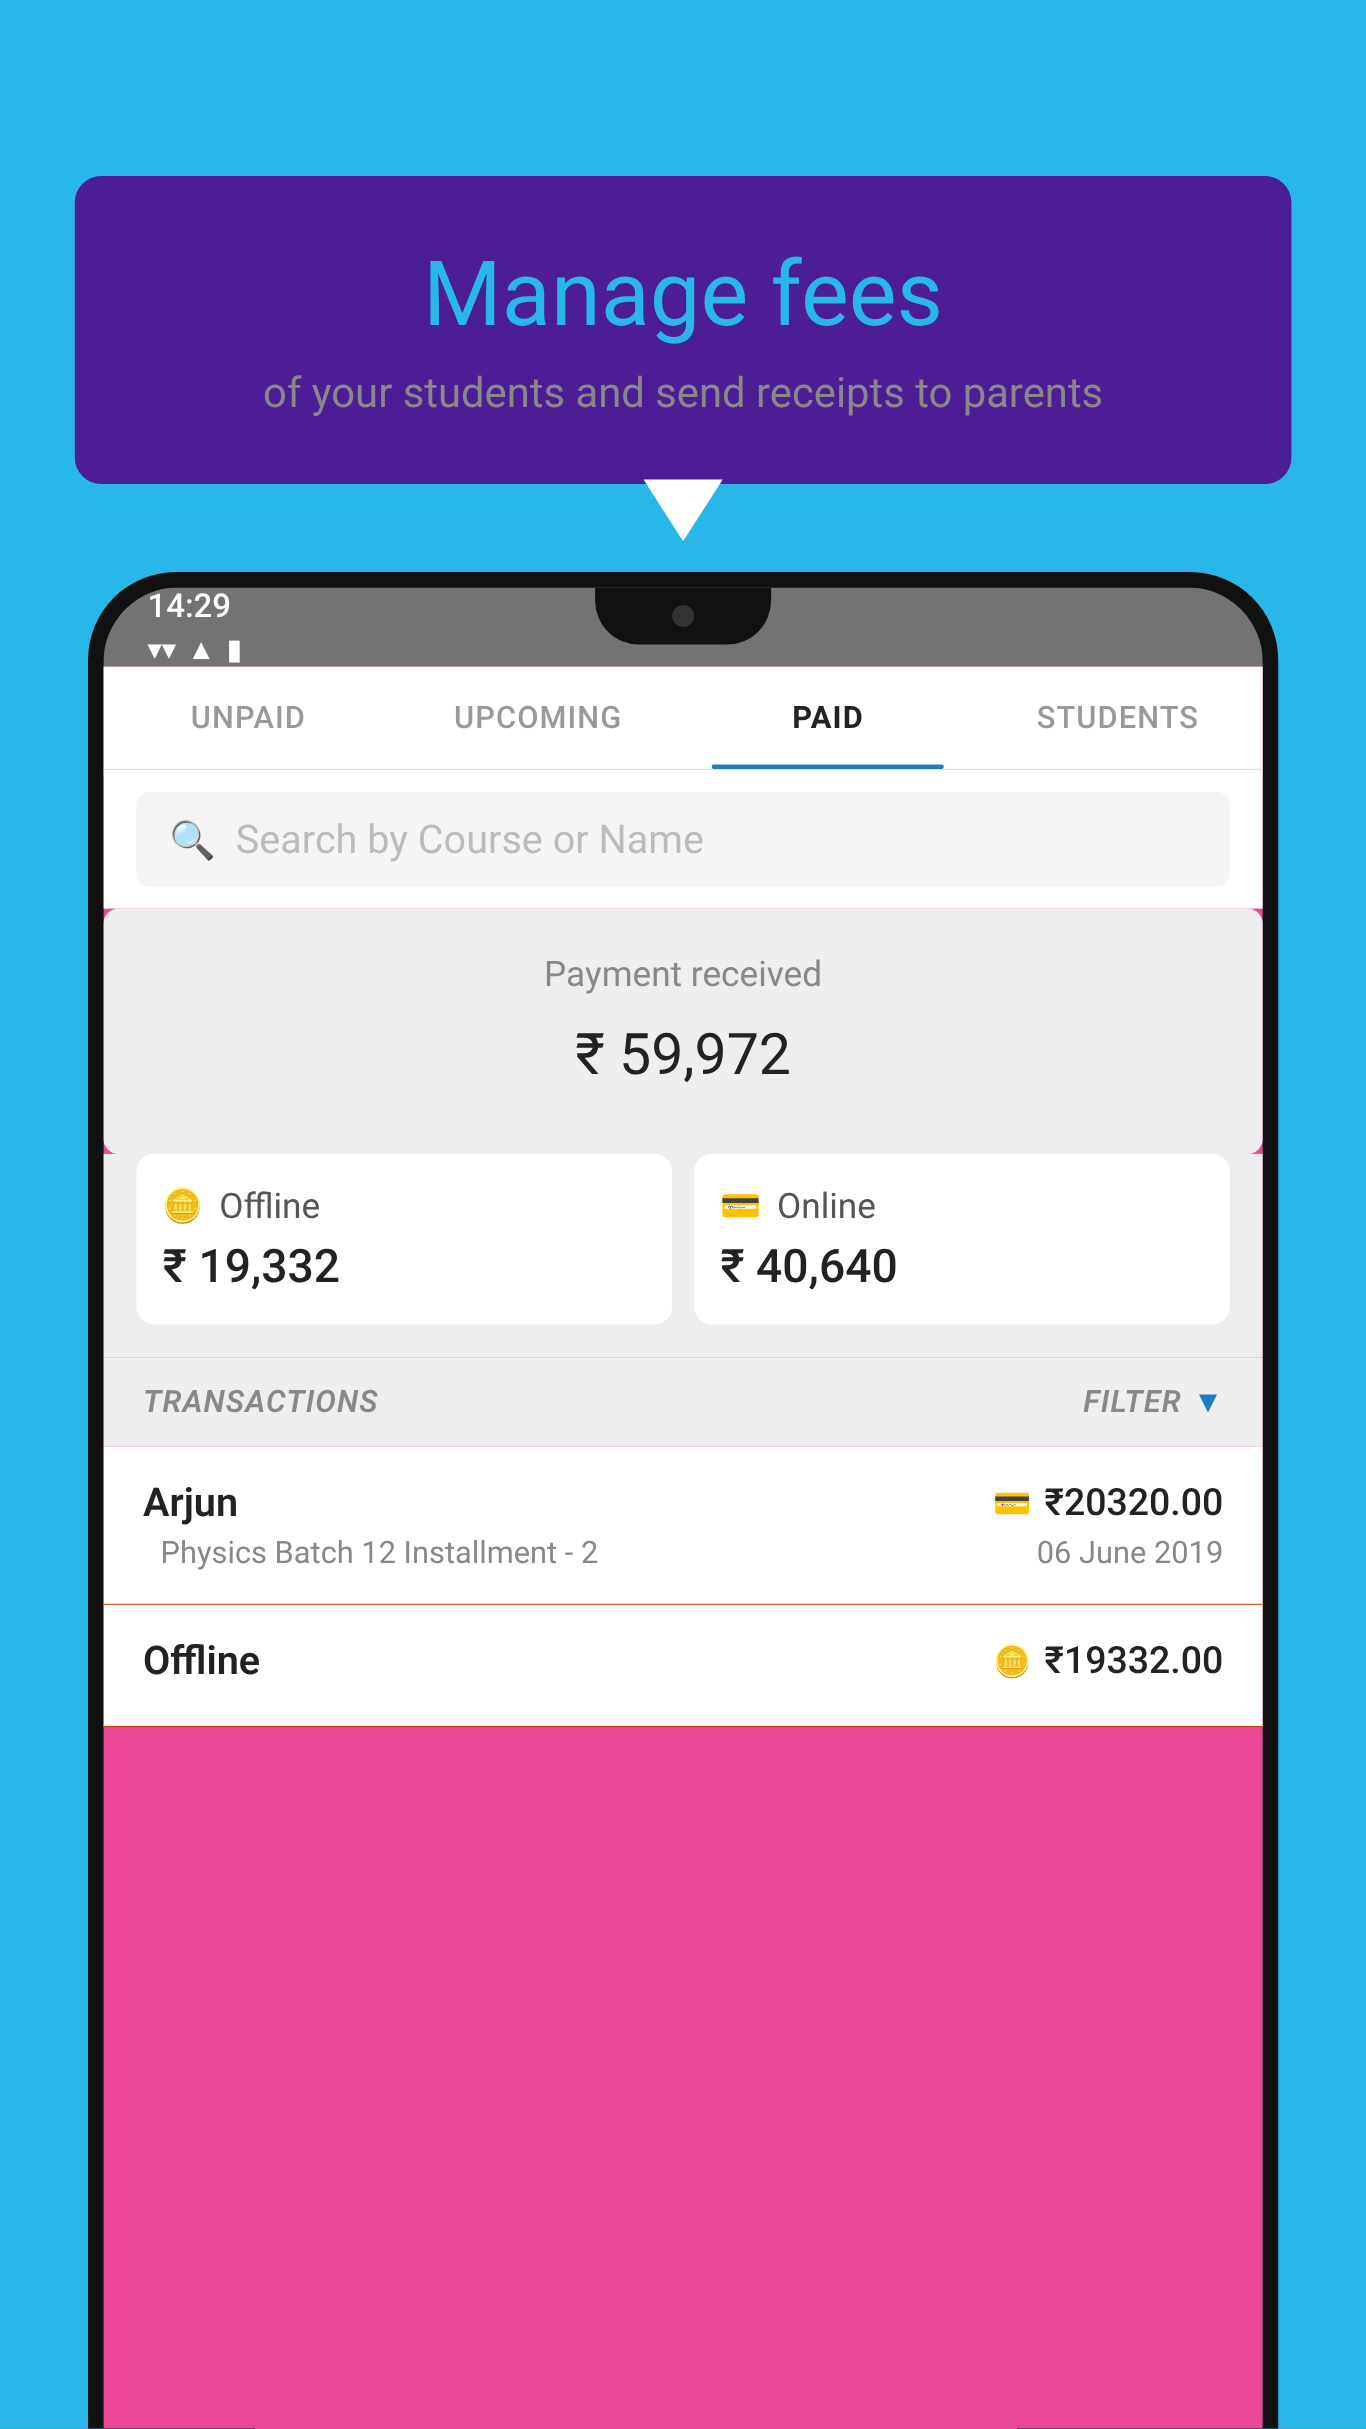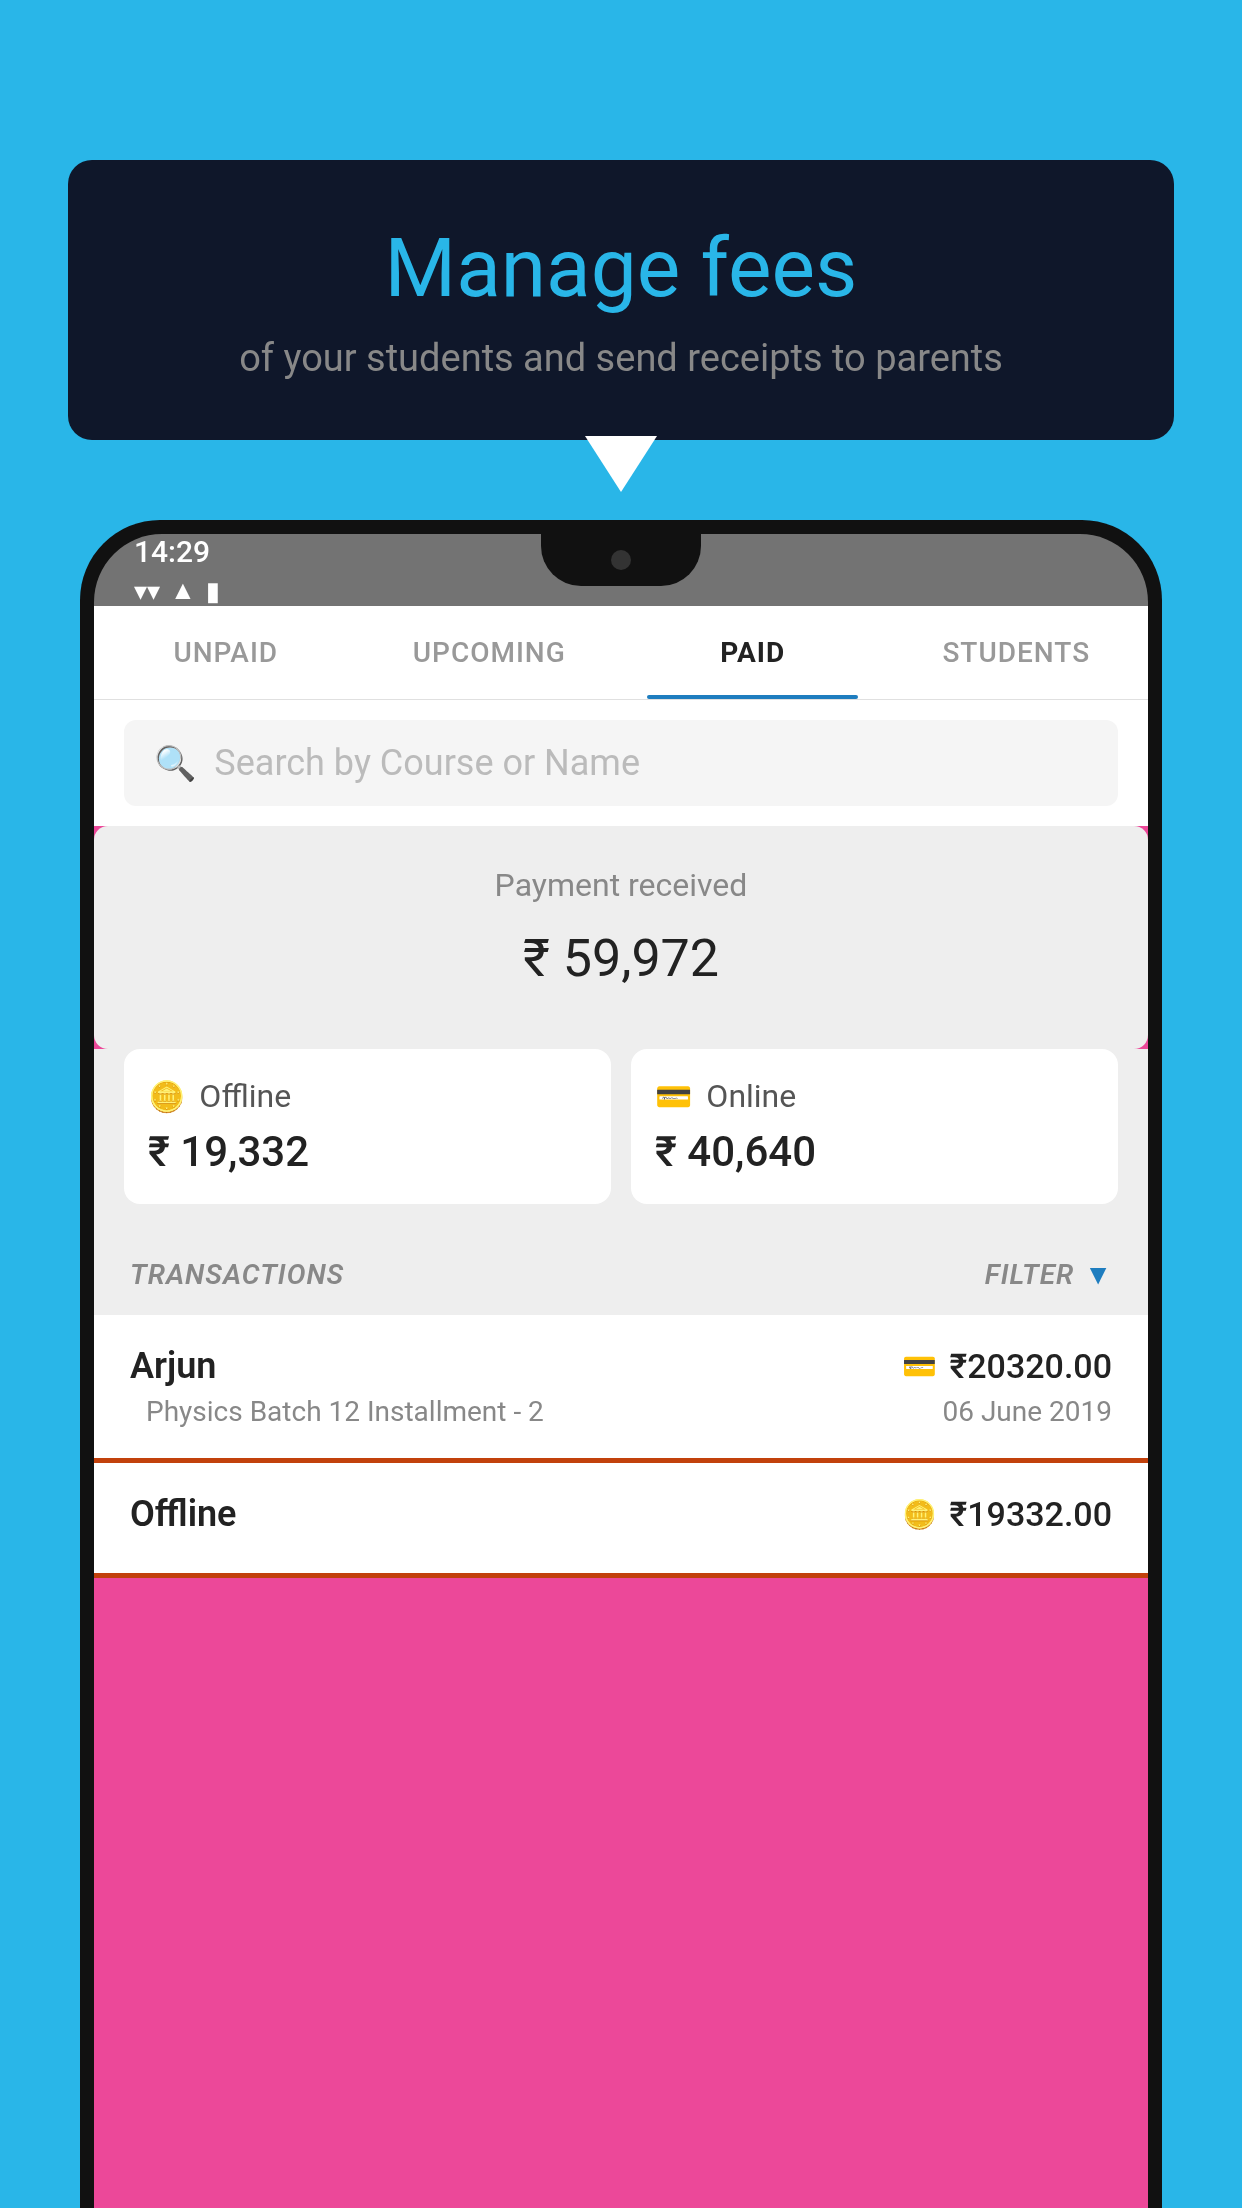--- a/index.html
+++ b/index.html
@@ -12,21 +12,21 @@
       overflow: hidden;
       position: relative;
     }
 
     
     .speech-bubble {
       position: absolute;
       top: 160px;
       left: 68px;
       right: 68px;
-      background: #0f172a;
+      background: #4c1d95;
       border-radius: 24px;
       padding: 60px 80px;
       text-align: center;
     }
     .speech-bubble::after {
       content: '';
       position: absolute;
       bottom: -52px;
       left: 50%;
       transform: translateX(-50%);
@@ -313,21 +313,21 @@
 
     .filter-icon {
       color: #1e7dbf;
       font-size: 28px;
     }
 
     
     .transaction-row {
       background: white;
       padding: 30px 36px;
-      border-bottom: 5px solid #c2410c;
+      border-bottom: 1px solid #c2410c;
       text-align: center;
     }
 
     .transaction-top {
       display: flex;
       justify-content: space-between;
       align-items: center;
       margin-bottom: 8px;
     }
 

